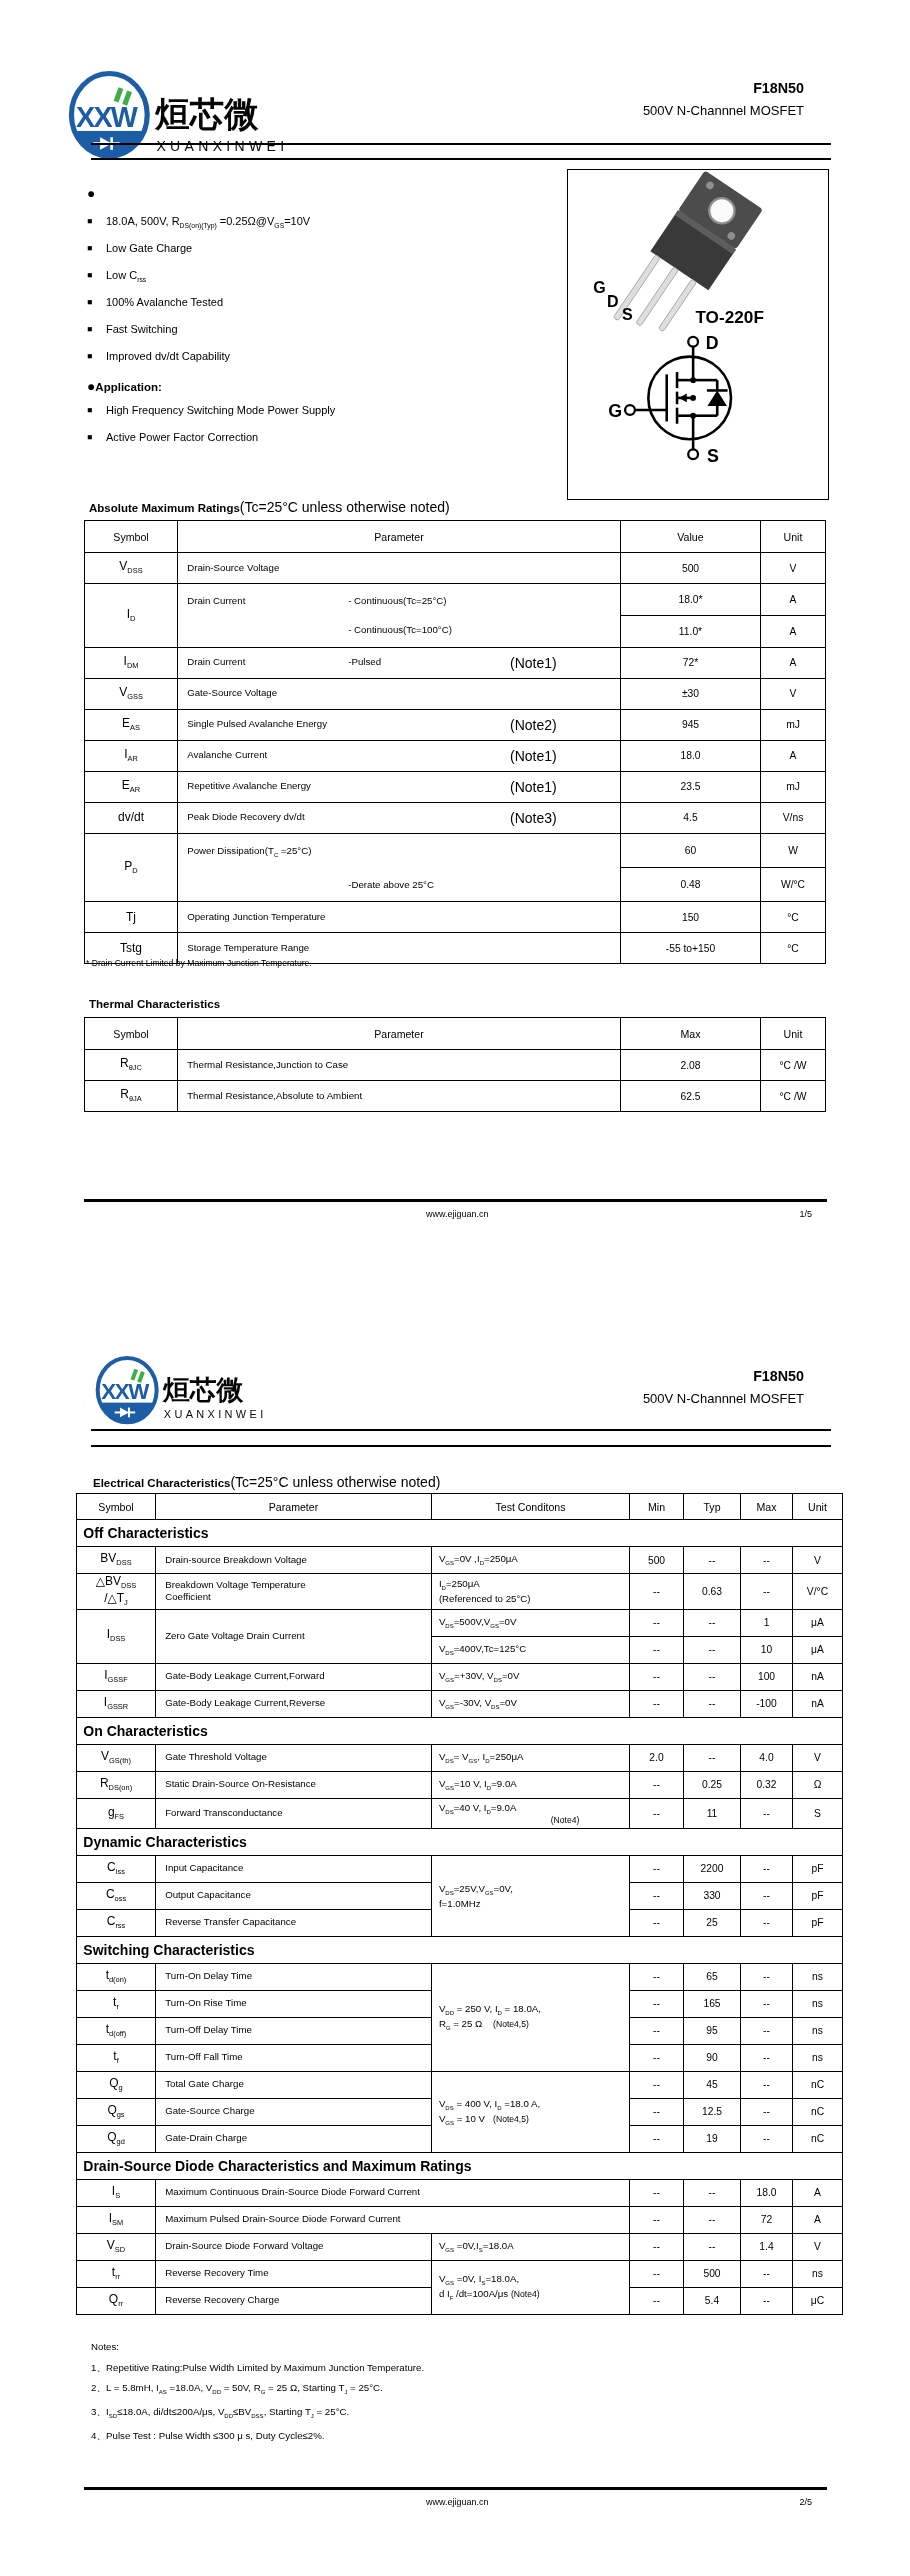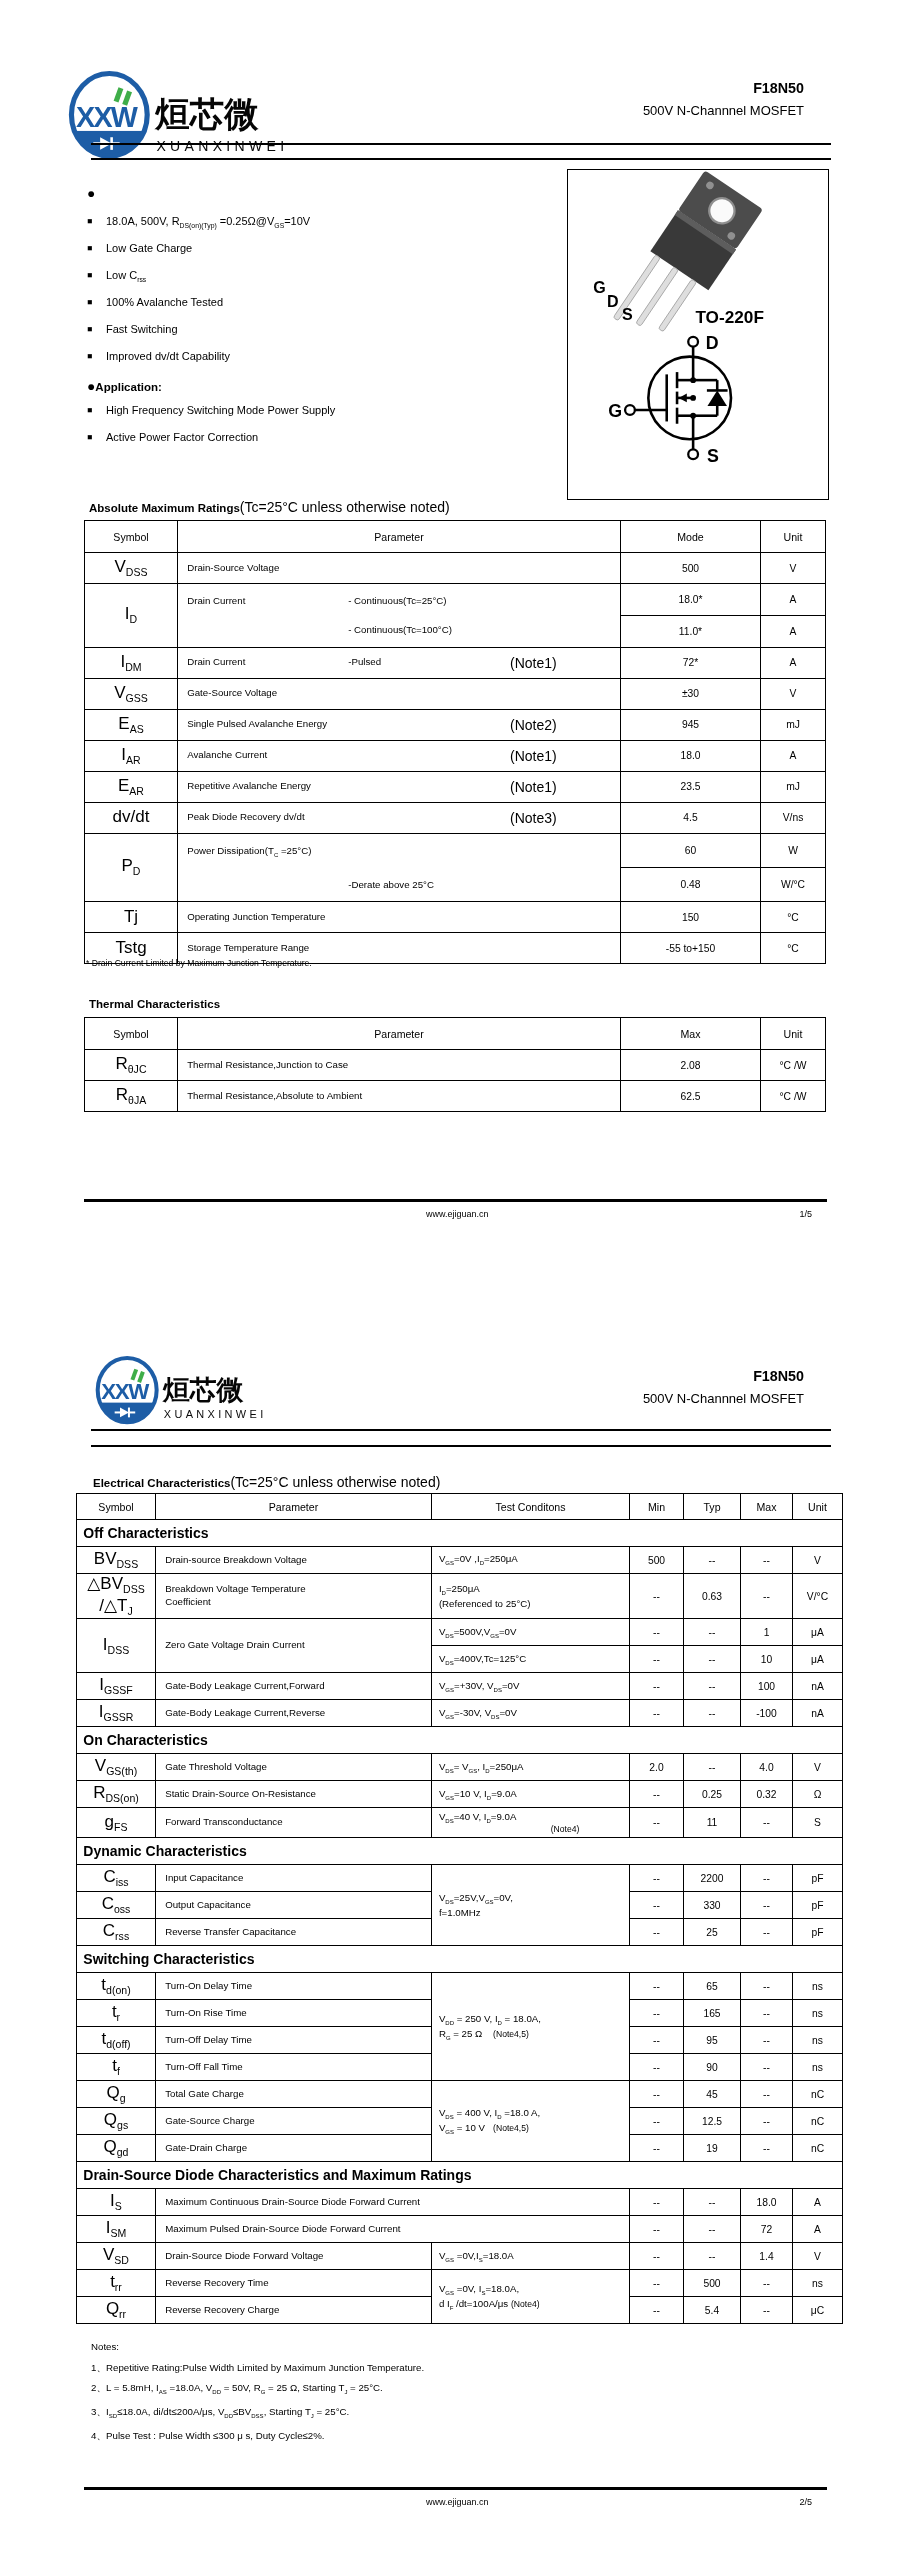--- a/index.html
+++ b/index.html
@@ -34,21 +34,21 @@
   .pkg-pin{font-weight:bold;font-size:28px;fill:#000}
   .pkg-name{font-weight:bold;font-size:30px;fill:#000}
   .sym-lbl{font-weight:bold;font-size:31px;fill:#000}
   
   .sec-title{position:absolute;font-size:11.5px;font-weight:bold;white-space:nowrap}
   .sec-note{font-weight:normal;font-size:14px}
   
   table{border-collapse:collapse;table-layout:fixed}
   td,th{border:1.1px solid #000;vertical-align:middle;overflow:hidden}
   th{font-size:10.6px;font-weight:normal;text-align:center}
-  td.sym{text-align:center;font-size:17px;line-height:1.2}
+  td.sym{text-align:center;font-size:12px;line-height:1.2}
   td.param{text-align:left;font-size:9.7px;padding:2.3px 4.6px 2.3px 9.2px;position:relative;line-height:1.3}
   td.tc{text-align:left;font-size:9.7px;padding:2.3px 4.6px 2.3px 6.9px;line-height:1.35}
   td.num{text-align:center;font-size:10.3px}
   td.section{font-weight:bold;font-size:14px;text-align:left;padding:3.4px 3.4px 3.4px 6.3px}
   td .t1{display:inline-block;width:161px;vertical-align:top}
   td .t2{display:inline-block;vertical-align:top}
   td.dbl{line-height:29px}
   td.dbl sub{font-size:0.62em}
   .nt{position:absolute;left:332px;top:50%;transform:translateY(-50%);font-size:14px}
   .ind{margin-left:161px}
@@ -180,21 +180,21 @@
       <colgroup>
         <col style="width: 93px;">
         <col style="width: 443px;">
         <col style="width: 140px;">
         <col style="width: 65px;">
       </colgroup>
       <thead>
         <tr>
           <th>Symbol</th>
           <th>Parameter</th>
-          <th>Mode</th>
+          <th>Value</th>
           <th>Unit</th>
         </tr>
       </thead>
       <tbody>
         <tr>
           <td class="sym">V<sub>DSS</sub></td>
           <td class="param">Drain-Source Voltage</td>
           <td class="num">500</td>
           <td class="num">V</td>
         </tr>

